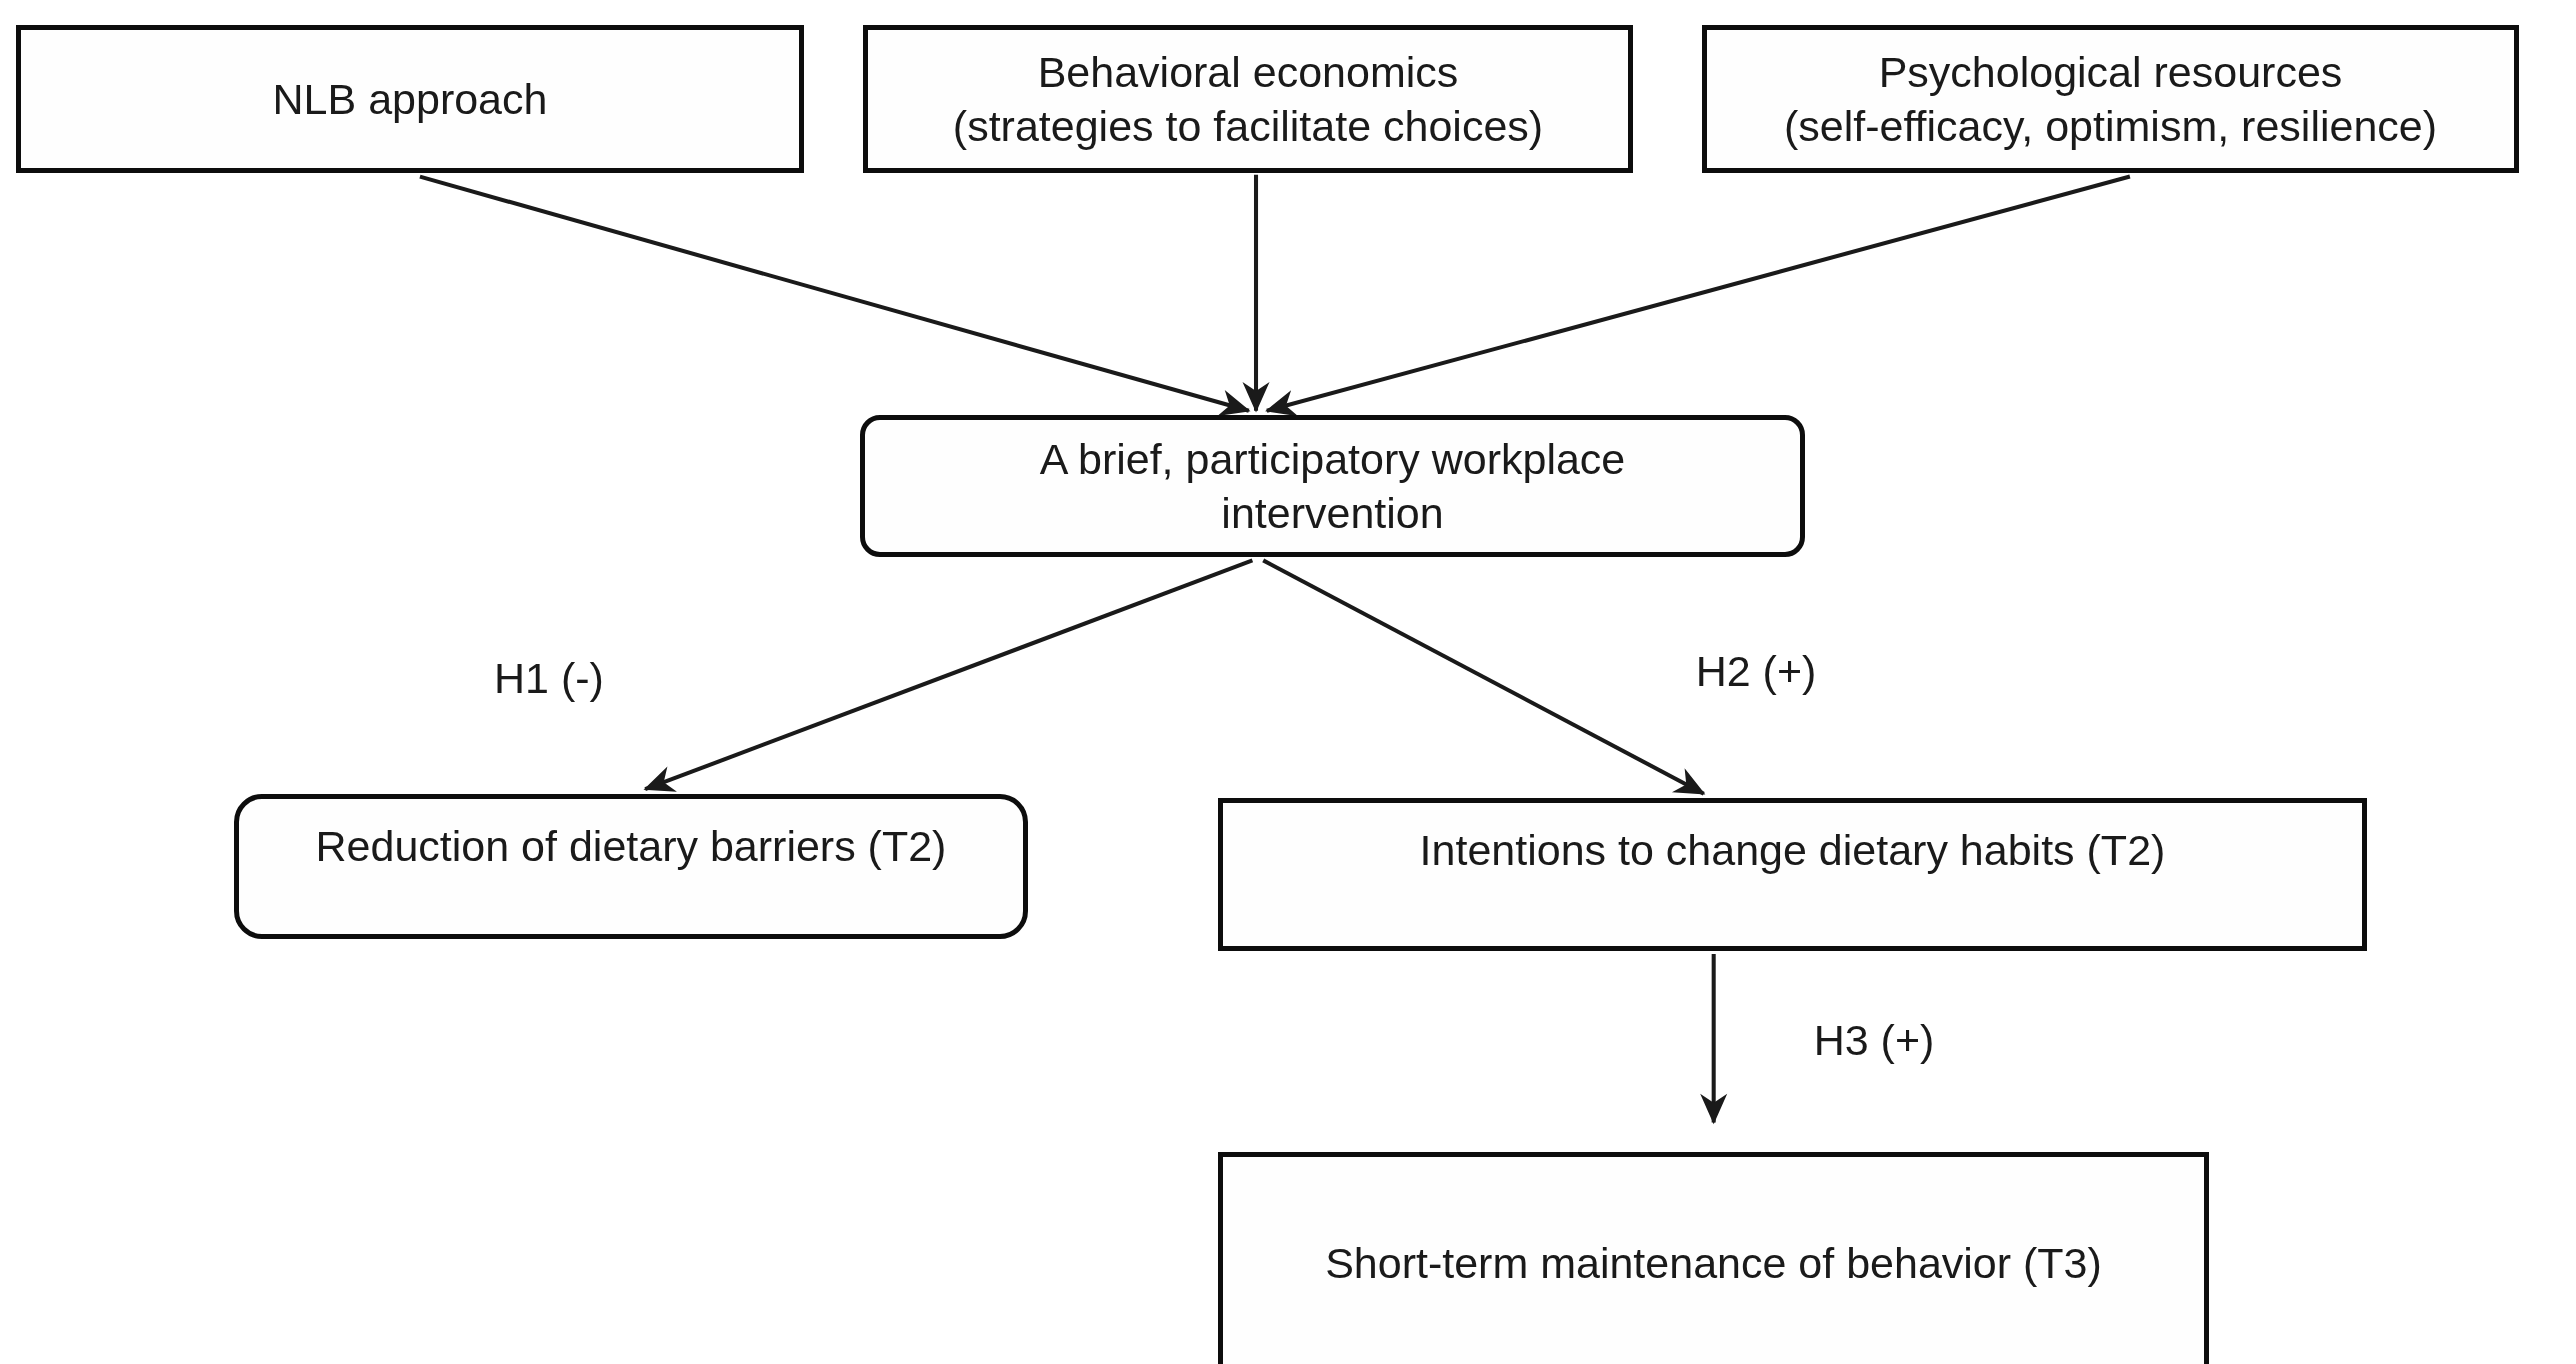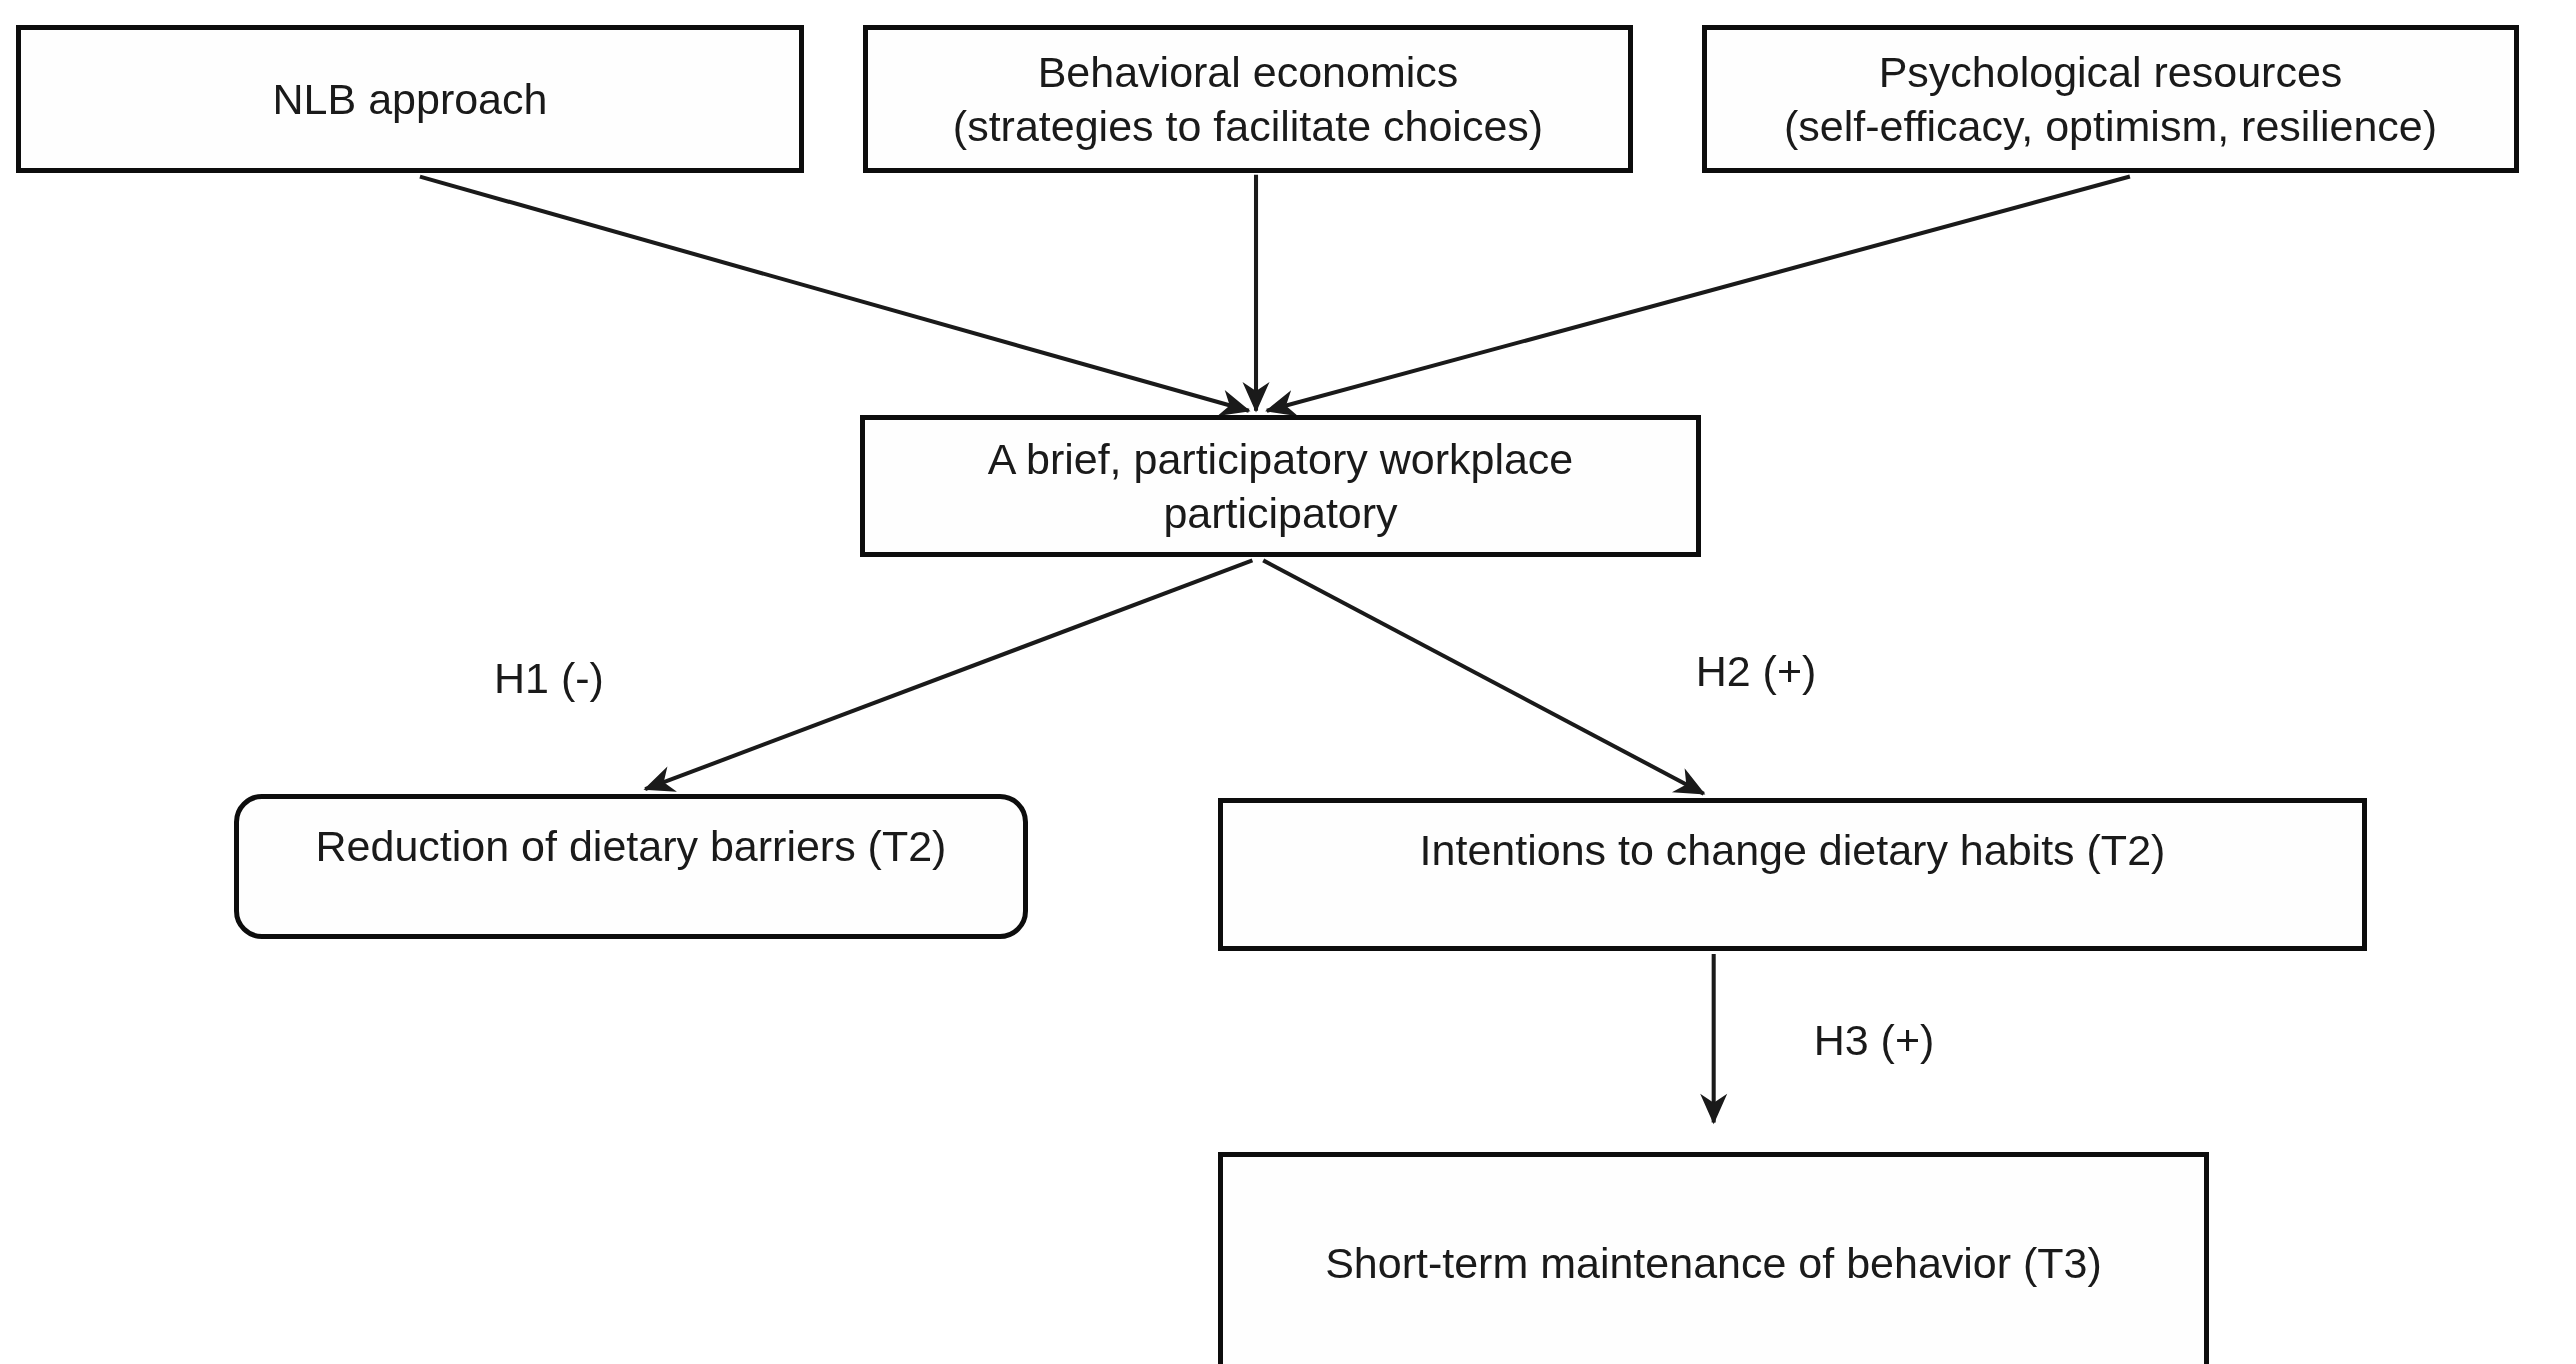--- a/index.html
+++ b/index.html
@@ -52,21 +52,21 @@
     text-align: center;
     font-size: 43px;
     line-height: 54px;
     white-space: nowrap;
     color: #1a1a1a;
   }
   
   #node-nlb          { left: 16px;   top: 25px;   width: 788px;  height: 148px; }
   #node-behavioral   { left: 863px;  top: 25px;   width: 770px;  height: 148px; }
   #node-psych        { left: 1702px; top: 25px;   width: 817px;  height: 148px; }
-  #node-intervention { left: 860px;  top: 415px;  width: 841px;  height: 142px; }
+  #node-intervention { left: 860px;  top: 415px;  width: 945px;  height: 142px; border-radius: 20px; }
   #node-barriers     { left: 234px;  top: 794px;  width: 794px;  height: 145px; border-radius: 28px; }
   #node-intentions   { left: 1218px; top: 798px;  width: 1149px; height: 153px; }
   #node-maintenance  { left: 1218px; top: 1152px; width: 991px; height: 221px; }
   
   #label-h1 { left: 405px;  top: 651px;  }
   #label-h2 { left: 1612px; top: 644px;  }
   #label-h3 { left: 1730px; top: 1013px; }
 </style>
 </head>
 <body>
@@ -96,21 +96,21 @@
     <div class="nline">(strategies to facilitate choices)</div>
   </div>
 
   <div class="node" id="node-psych">
     <div class="nline">Psychological resources</div>
     <div class="nline">(self-efficacy, optimism, resilience)</div>
   </div>
 
   <div class="node" id="node-intervention">
     <div class="nline">A brief, participatory workplace</div>
-    <div class="nline">participatory</div>
+    <div class="nline">intervention</div>
   </div>
 
   <div class="node top-text" id="node-barriers">
     <div class="nline">Reduction of dietary barriers (T2)</div>
   </div>
 
   <div class="node top-text" id="node-intentions">
     <div class="nline">Intentions to change dietary habits (T2)</div>
   </div>
 

